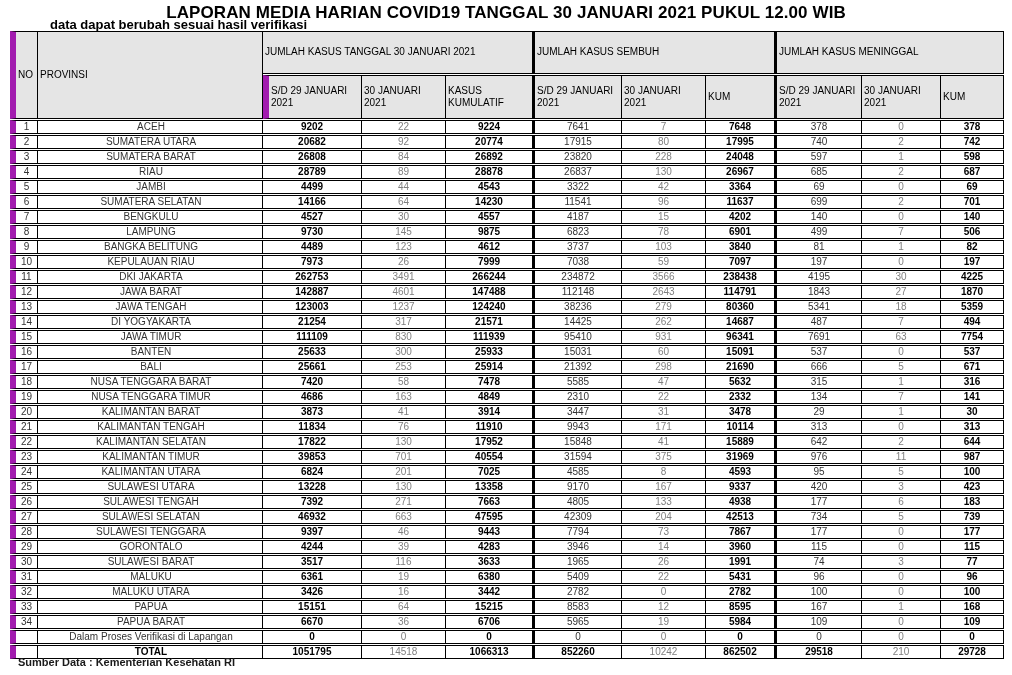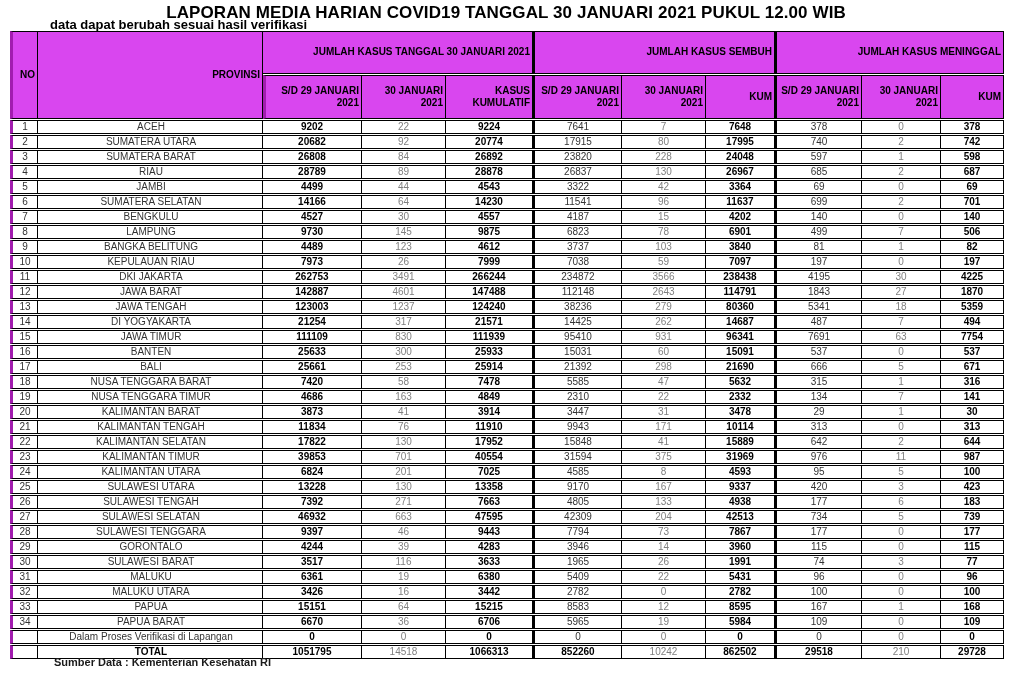--- a/index.html
+++ b/index.html
@@ -35,25 +35,25 @@
     border-collapse: separate;
     border-spacing: 0 1px;
     font-size: 10px;
   }
   th, td {
     border: 1px solid #000;
     border-left: none;
     overflow: hidden;
     white-space: nowrap;
   }
-  th:first-child, td:first-child { border-left: 3px solid #a21caf; }
+  th:first-child, td:first-child { border-left: 6px solid #a21caf; }
   thead th {
-    background: #d946ef;
-    font-weight: bold;
-    text-align: right;
+    background: #e5e5e5;
+    font-weight: normal;
+    text-align: left;
     vertical-align: middle;
     white-space: normal;
     line-height: 1.25;
     padding: 1px 2px;
   }
   thead tr.group-row th { height: 43px; }
   thead tr.sub-row th { height: 44px; }
   tbody td {
     height: 12px;
     text-align: center;
@@ -68,21 +68,20 @@
   td.v-gray { color: #808080; }
   .sep { border-left: 2px solid #000 !important; }
   tr.total td.c-prov, tr.total td.v-norm { font-weight: bold; color: #000; }
   tr.total td.v-gray { font-weight: normal; }
   .footer {
     position: absolute;
     left: 18px; top: 656px;
     font-size: 11px;
     font-weight: bold;
     color: #1a1a1a;
-    margin-left: 36px;
   }
 </style>
 </head>
 <body>
 
 <div class="title">LAPORAN MEDIA HARIAN COVID19 TANGGAL 30 JANUARI 2021 PUKUL 12.00 WIB</div>
 <div class="note">data dapat berubah sesuai hasil verifikasi</div>
 
 <div class="table-wrap">
   <table>

